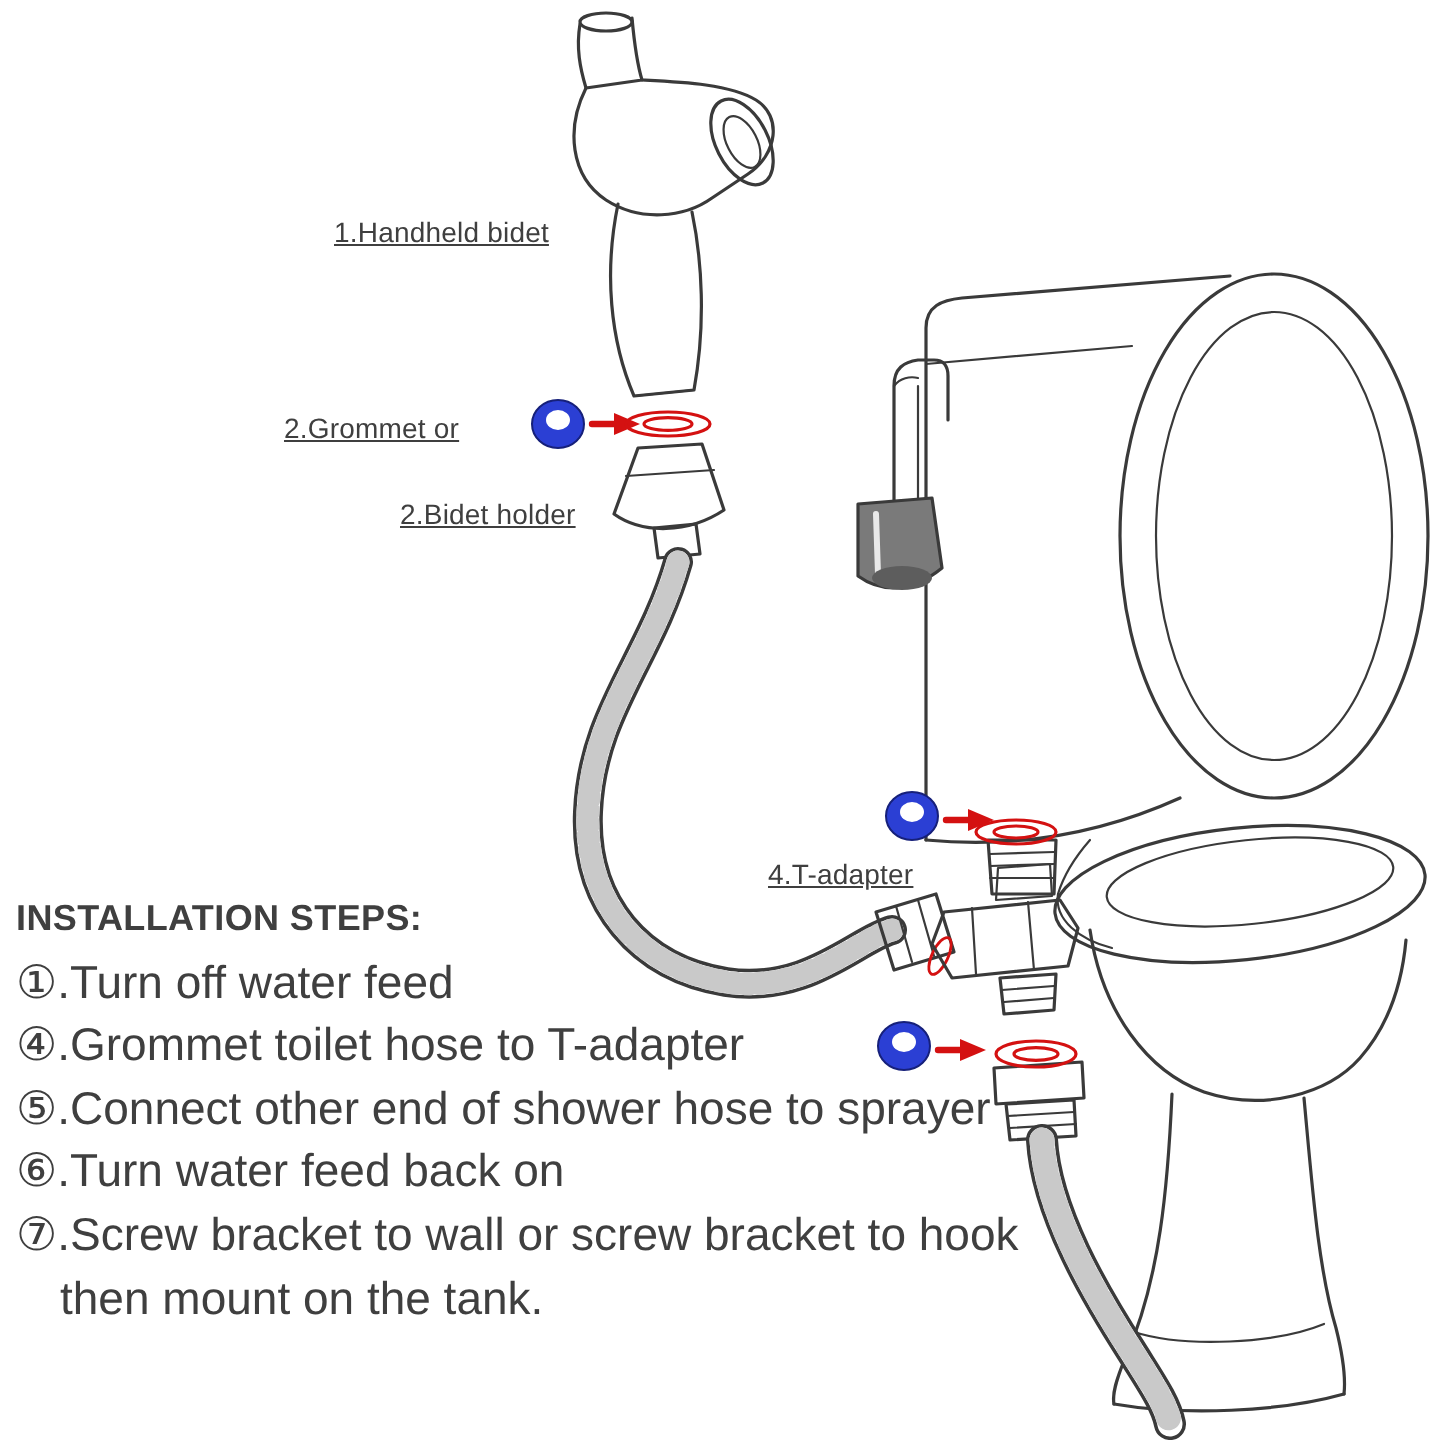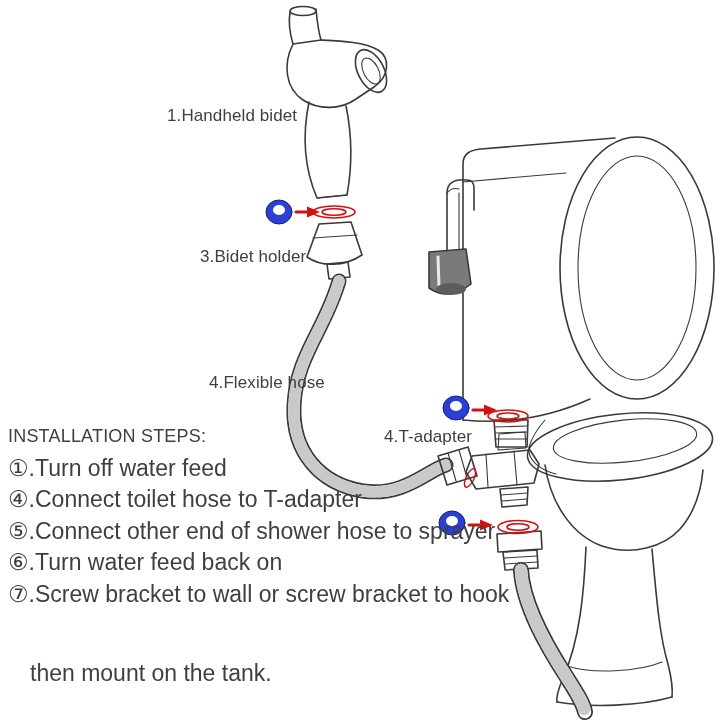--- a/index.html
+++ b/index.html
@@ -10,27 +10,27 @@
   }
   html,body{margin:0;padding:0;width:720px;height:720px;}
   body{
     position:relative;background:#ffffff;overflow:hidden;
     font-family:"Liberation Sans","DejaVu Sans",sans-serif;
     color:var(--text);
   }
   .stage{position:absolute;inset:0;}
   svg{position:absolute;top:0;left:0;}
   .lbl{
-    position:absolute;font-size:17px;line-height:20px;white-space:nowrap;
-    color:var(--text);letter-spacing:.1px;
+    position:absolute;font-size:14px;line-height:20px;white-space:nowrap;
+    color:var(--text);letter-spacing:.1px;text-decoration:underline;
   }
   .steps{position:absolute;left:8px;top:421px;}
-  .steps-title{font-size:18px;font-weight:normal;line-height:31.6px;letter-spacing:.2px;}
+  .steps-title{font-size:18px;font-weight:bold;line-height:31.6px;letter-spacing:.2px;margin-top:23px;}
   .step{font-size:23px;line-height:31.6px;white-space:nowrap;}
-  .step:last-child{padding-left:22px;margin-top:47px;}
+  .step:last-child{padding-left:22px;}
 </style>
 </head>
 <body>
 
 <div class="stage">
 
   <svg width="720" height="720" viewBox="0 0 720 720">
     <g fill="none" stroke="var(--line)" stroke-width="1.6" stroke-linecap="round" stroke-linejoin="round">
 
       <g>
@@ -157,27 +157,27 @@
       </g>
       <g stroke="var(--red)" stroke-width="1.6">
         <ellipse cx="518" cy="527" rx="20" ry="6.5"></ellipse>
         <ellipse cx="518" cy="527" rx="11" ry="3.2"></ellipse>
       </g>
 
     </g>
   </svg>
 
   <div class="lbl" style="left:167px;top:106px">1.Handheld bidet</div>
-  <div class="lbl" style="left:200px;top:247px">3.Bidet holder</div>
-  <div class="lbl" style="left:209px;top:373px">4.Flexible hose</div>
+  <div class="lbl" style="left:142px;top:204px">2.Grommet or</div>
+  <div class="lbl" style="left:200px;top:247px">2.Bidet holder</div>
   <div class="lbl" style="left:384px;top:427px">4.T-adapter</div>
 
   <div class="steps">
     <div class="steps-title">INSTALLATION STEPS:</div>
     <div class="step">①.Turn off water feed</div>
-    <div class="step">④.Connect toilet hose to T-adapter</div>
+    <div class="step">④.Grommet toilet hose to T-adapter</div>
     <div class="step">⑤.Connect other end of shower hose to sprayer</div>
     <div class="step">⑥.Turn water feed back on</div>
     <div class="step">⑦.Screw bracket to wall or screw bracket to hook</div>
     <div class="step">then mount on the tank.</div>
   </div>
 
 </div>
 
 </body></html>

